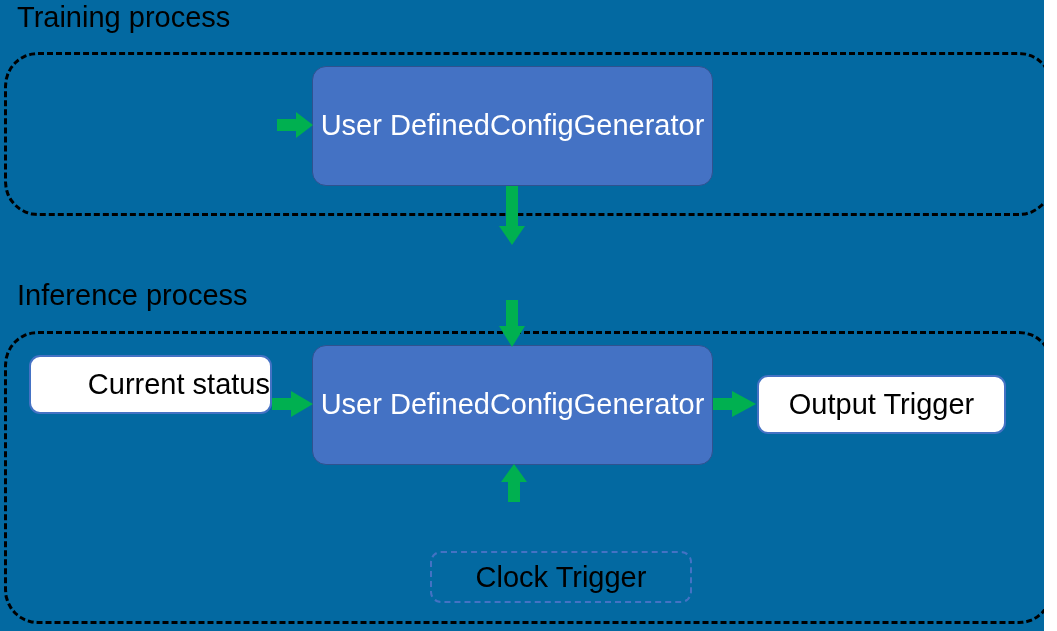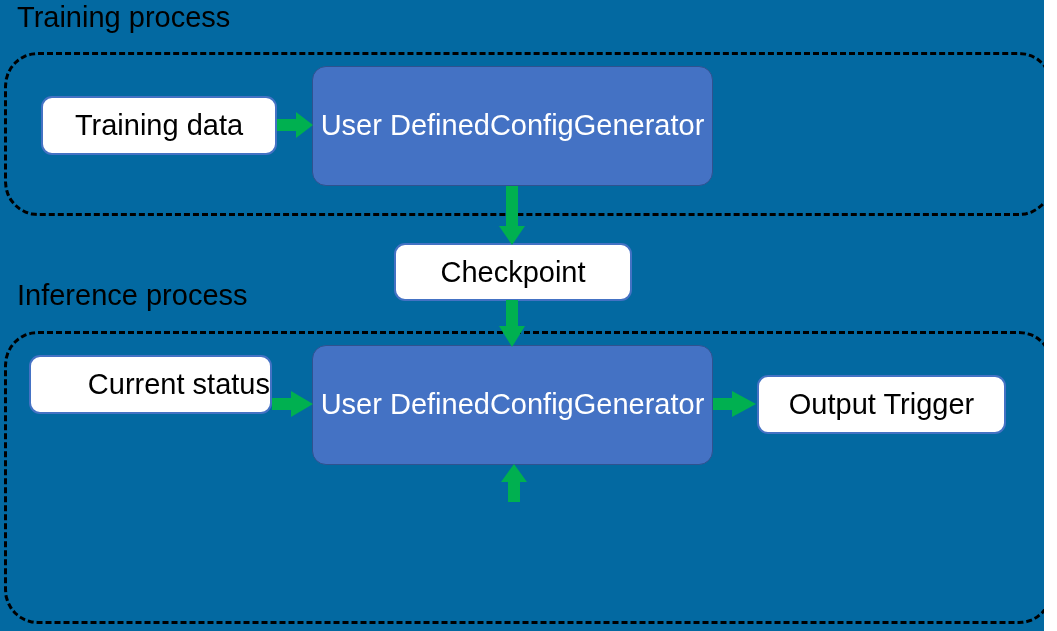--- a/index.html
+++ b/index.html
@@ -120,47 +120,44 @@
 <div id="canvas">
 
   <div class="section-title" id="training-title">Training process</div>
 
   <div class="section-title" id="inference-title">Inference process</div>
 
   <div class="process-container" id="training-container"></div>
 
   <div class="process-container" id="inference-container"></div>
 
-  <div class="node-box" id="training-data-box">
-    <span>Training data</span>
-  </div>
 
   <div class="proc-box" id="train-generator-box">
     <span>User Defined</span>
     <span>ConfigGenerator</span>
   </div>
 
-  <div class="node-box" id="checkpoint-box">
-    <span>Checkpoint</span>
-  </div>
 
   <div class="node-box" id="current-status-box">
     <span>Current status</span>
   </div>
 
   <div class="proc-box" id="infer-generator-box">
     <span>User Defined</span>
     <span>ConfigGenerator</span>
   </div>
 
   <div class="node-box" id="output-config-box">
     <span>Output Trigger</span>
   </div>
 
 
+  <div class="trigger-box" id="clock-trigger-box">
+    <span>Clock Trigger</span>
+  </div>
 
   <svg id="arrow-layer" viewBox="0 0 1057 631" xmlns="http://www.w3.org/2000/svg">
 
     <g>
       <rect x="277" y="119" width="26" height="12" fill="#00B050"></rect>
       <polygon points="296,112 313,125 296,138" fill="#00B050"></polygon>
     </g>
 
     <g>
       <rect x="506" y="186" width="12" height="43" fill="#00B050"></rect>

